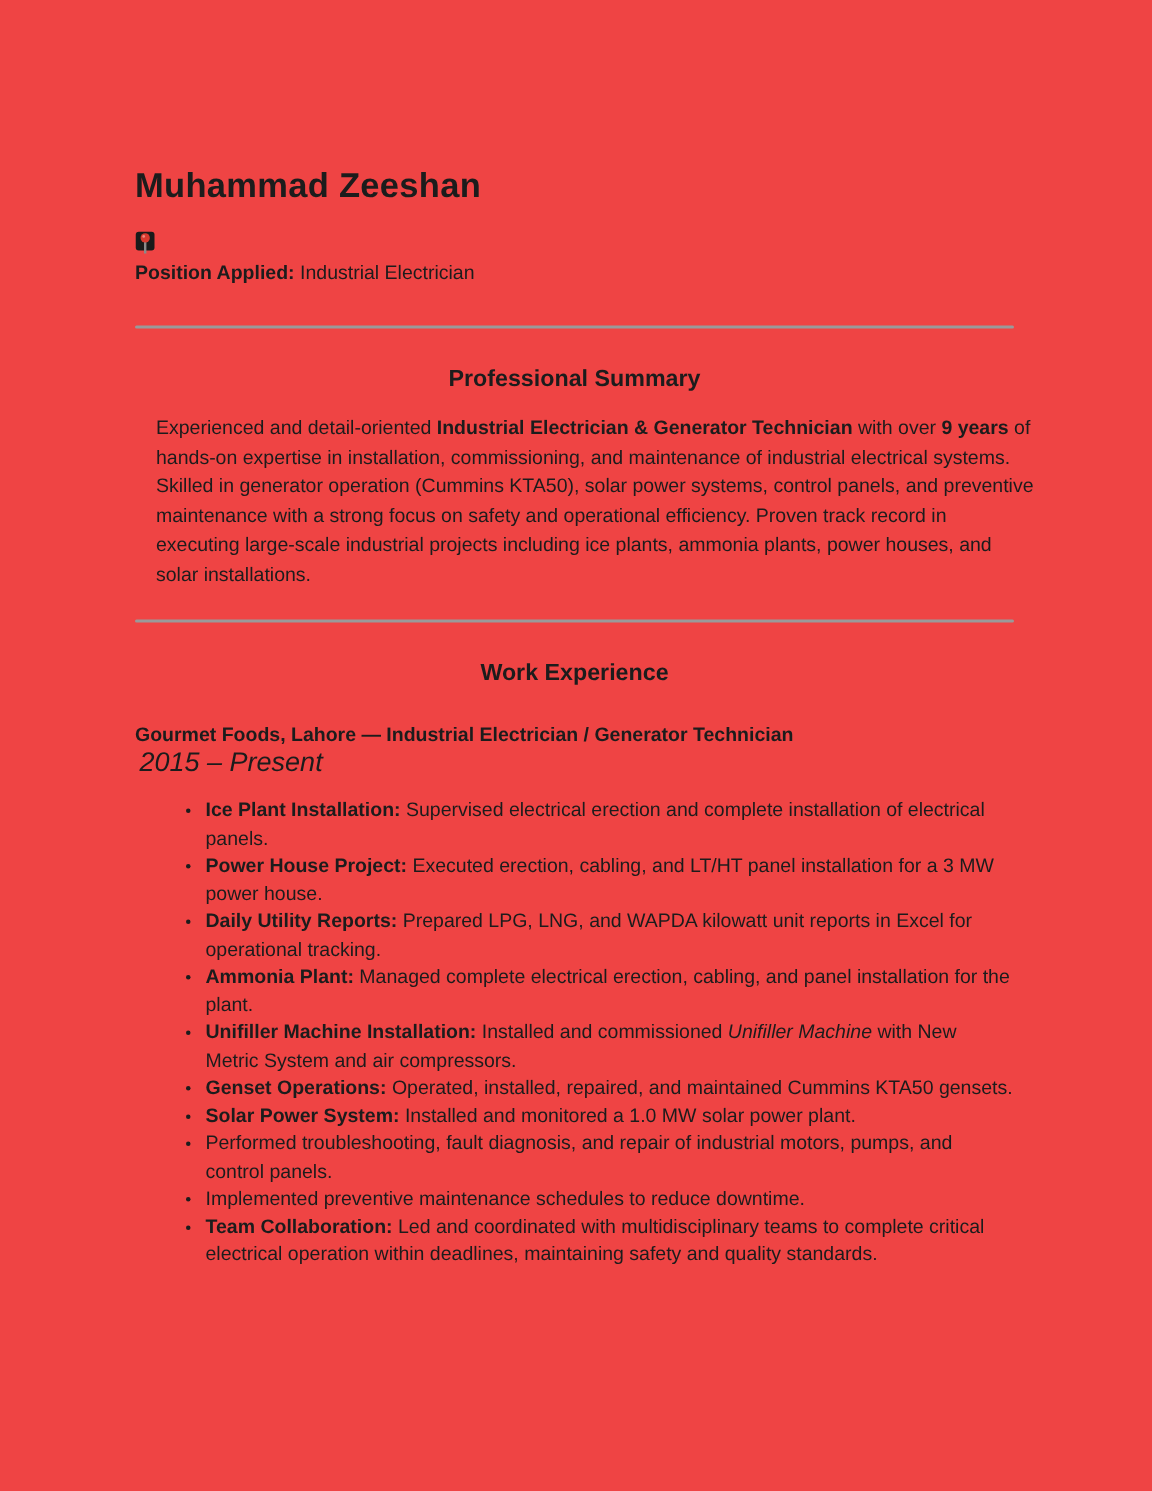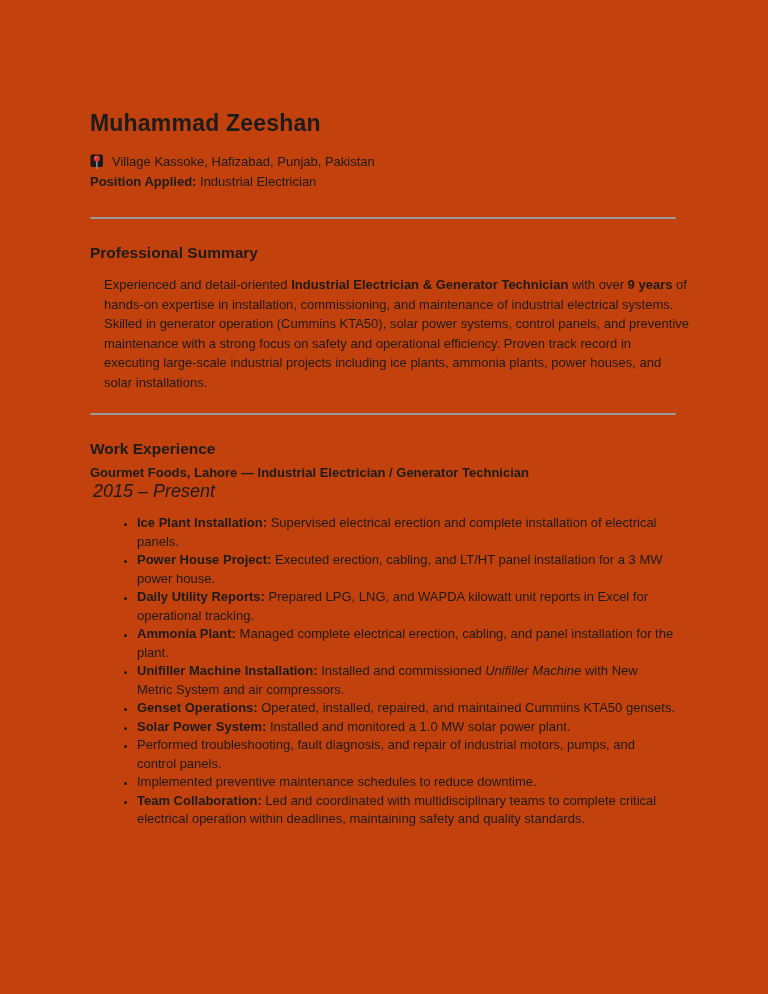--- a/index.html
+++ b/index.html
@@ -7,21 +7,21 @@
   body {
     width: 768px; height: 994px;
     background: #ffffff;
     font-family: "Liberation Sans", sans-serif;
     color: #1c1c1c;
     -webkit-font-smoothing: antialiased;
   }
   .page {
     position: relative;
     width: 768px; height: 994px;
-    background: #c2410c;
+    background: #ef4444;
     overflow: hidden;
   }
   .content {
     position: absolute;
     left: 90px; top: 110px;
     width: 586px;
   }
   .name {
     font-size: 23px;
     font-weight: 700;
@@ -58,30 +58,31 @@
     background: #9a9a9a;
     border-radius: 1px;
     margin-top: 26px;
   }
   .divider.second { margin-top: 21px; }
   .section-heading {
     font-size: 15.5px;
     font-weight: 700;
     line-height: 21px;
     margin: 23px 0 0 0;
+    text-align: center;
   }
   .summary-paragraph {
     margin-top: 12px;
     font-size: 13px;
     line-height: 19.5px;
     width: 586px;
     margin-left: 14px;
   }
   .job-title {
-    margin-top: 4px;
+    margin-top: 21px;
     font-size: 13px;
     font-weight: 700;
     line-height: 19px;
   }
   .job-dates {
     font-size: 18px;
     font-style: italic;
     line-height: 18px;
     padding-left: 3px;
   }
@@ -108,21 +109,20 @@
 
     <div class="contact-row">
       <span class="icon pin-icon">
         <svg width="15" height="16" viewBox="0 0 15 16" aria-hidden="true">
           <rect x="0.5" y="0.5" width="12.5" height="12.5" rx="2" fill="#1a1a1a"></rect>
           <rect x="6" y="6" width="1.6" height="9" fill="#8a8a8a"></rect>
           <circle cx="6.8" cy="4.6" r="3.1" fill="#d8392e"></circle>
           <circle cx="5.8" cy="3.6" r="0.9" fill="#f0897f"></circle>
         </svg>
       </span>
-      <span>Village Kassoke, Hafizabad, Punjab, Pakistan</span>
     </div>
 
 
     <div class="position-row">
       <span class="b">Position Applied:</span><span> Industrial Electrician</span>
     </div>
 
     <div class="divider"></div>
 
     <h2 class="section-heading">Professional Summary</h2>

